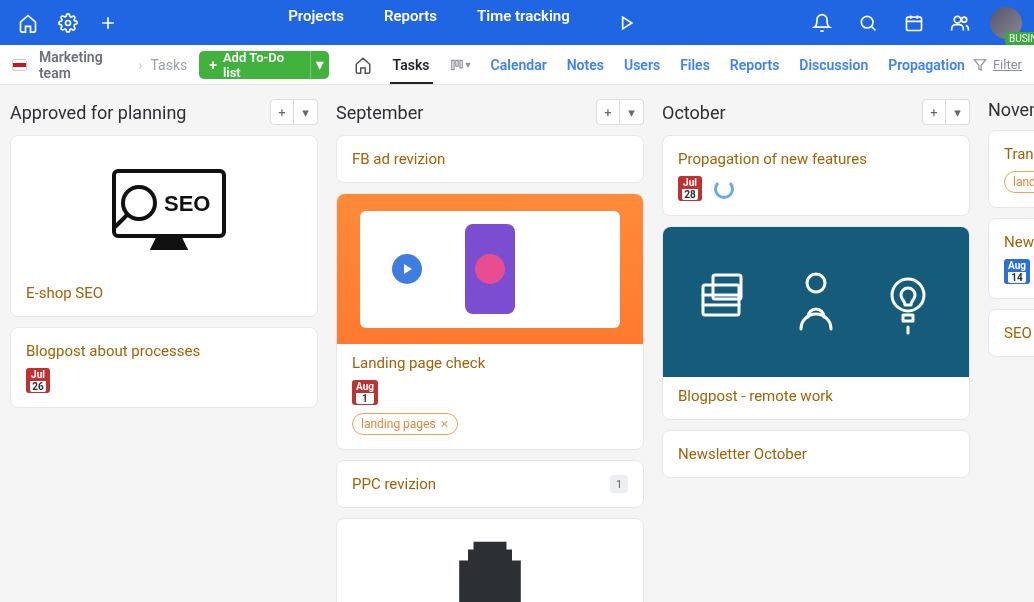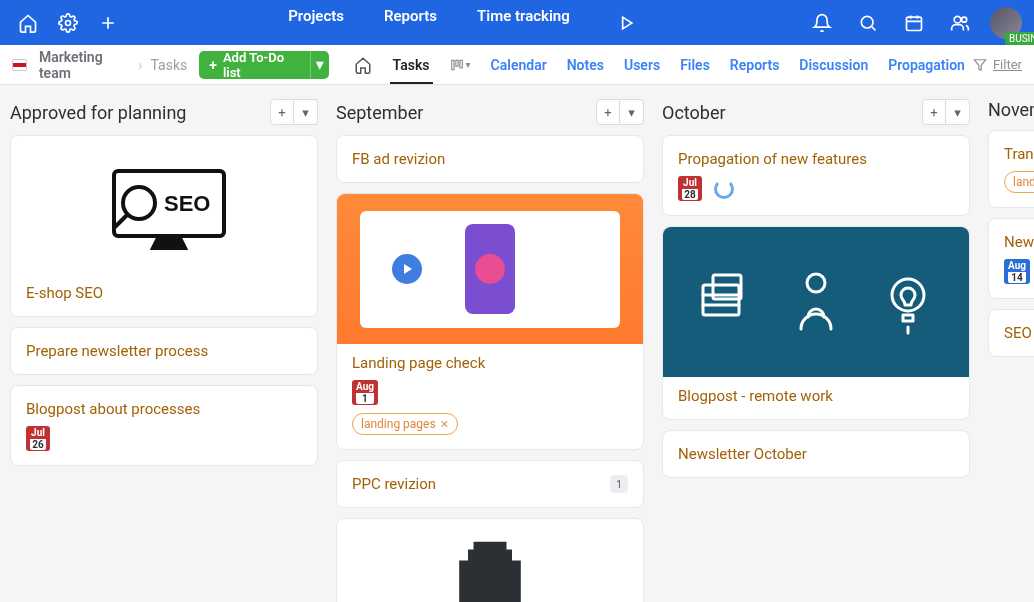--- a/index.html
+++ b/index.html
@@ -204,23 +204,20 @@
           <rect x="30" y="10" width="110" height="65" rx="4"></rect>
           <path d="M75 75 h20 l6 12 h-32z" fill="#111"></path>
           <circle cx="55" cy="42" r="16"></circle>
           <path d="M43 54 l-12 12"></path>
           <text x="80" y="50" font-size="22" font-weight="900" fill="#111" stroke="none" font-family="sans-serif">SEO</text>
         </svg>
       </div>
       <div class="card-title">E-shop SEO</div>
     </div>
     <div class="card">
-      <div class="card-title">Prepare newsletter process</div>
-    </div>
-    <div class="card">
       <div class="card-title">Blogpost about processes</div>
       <div class="card-meta">
         <span class="date-chip">
           <span>Jul</span>
           <span class="day">26</span>
         </span>
       </div>
     </div>
   </div>
 

